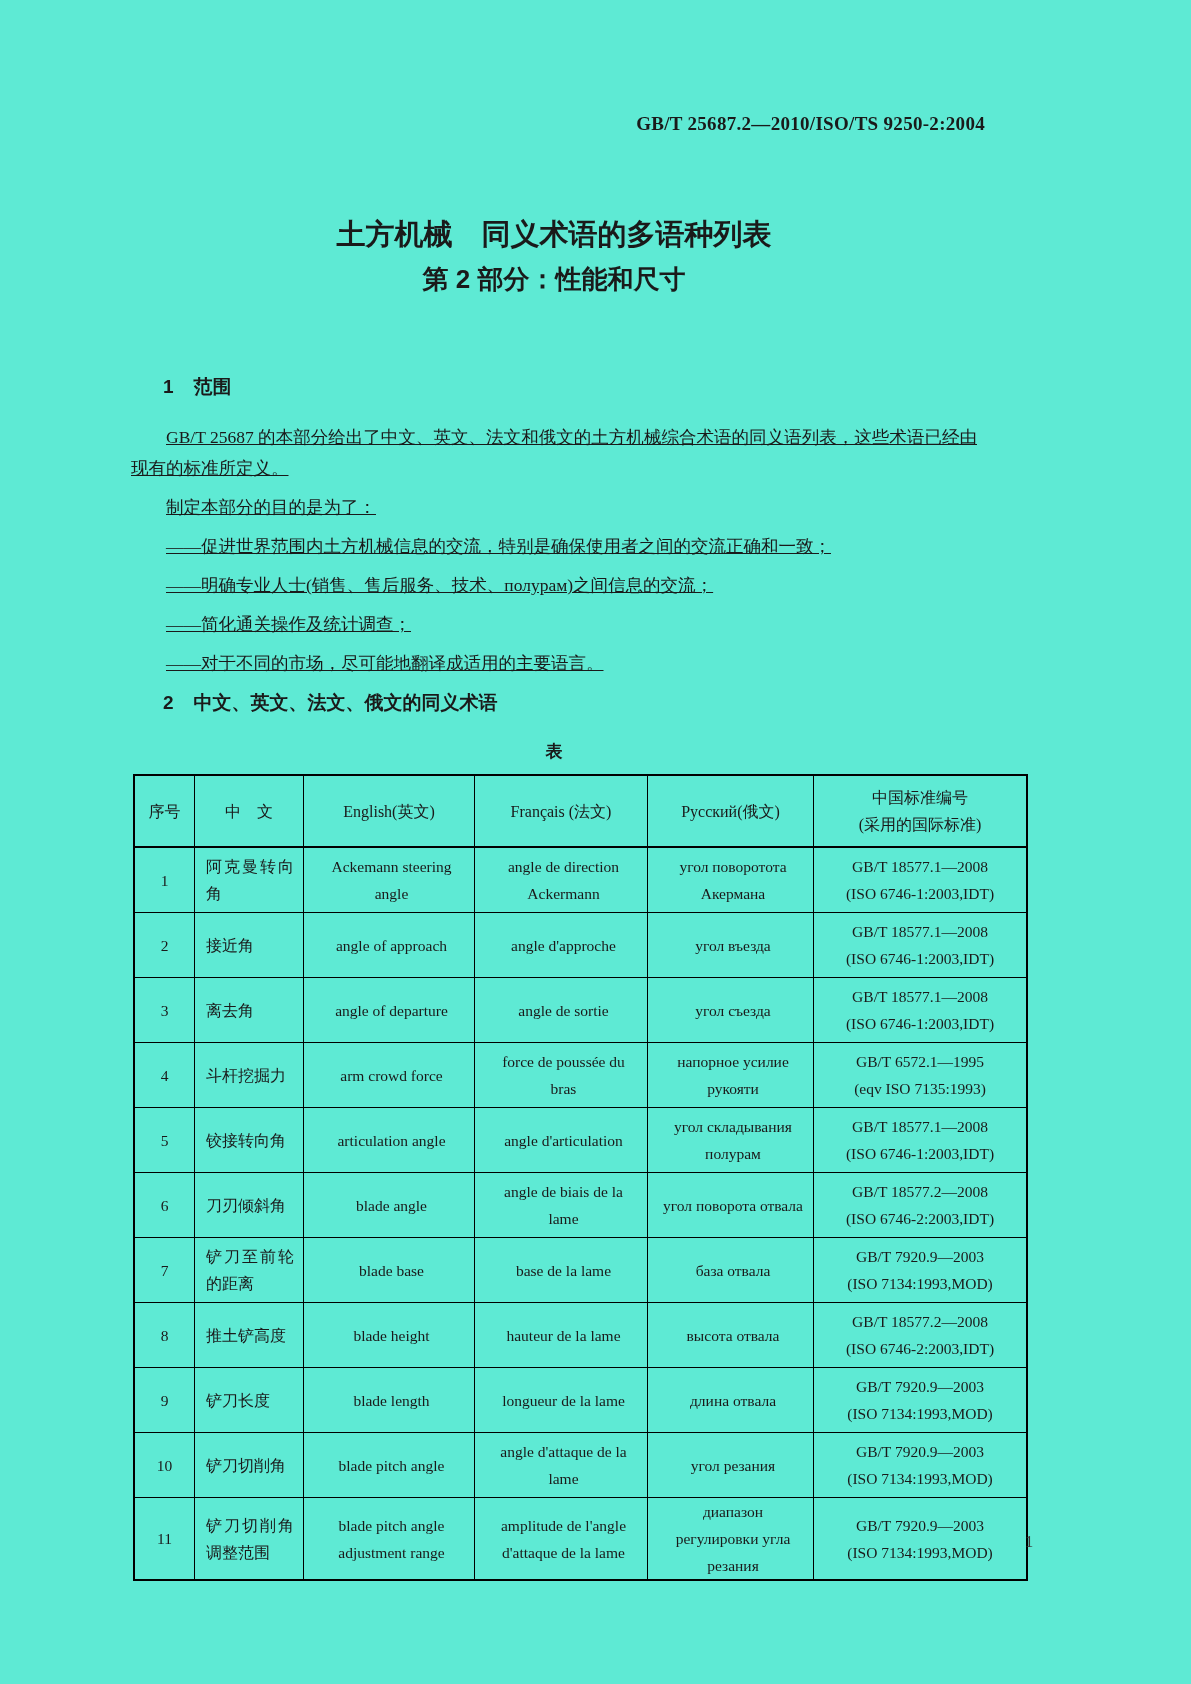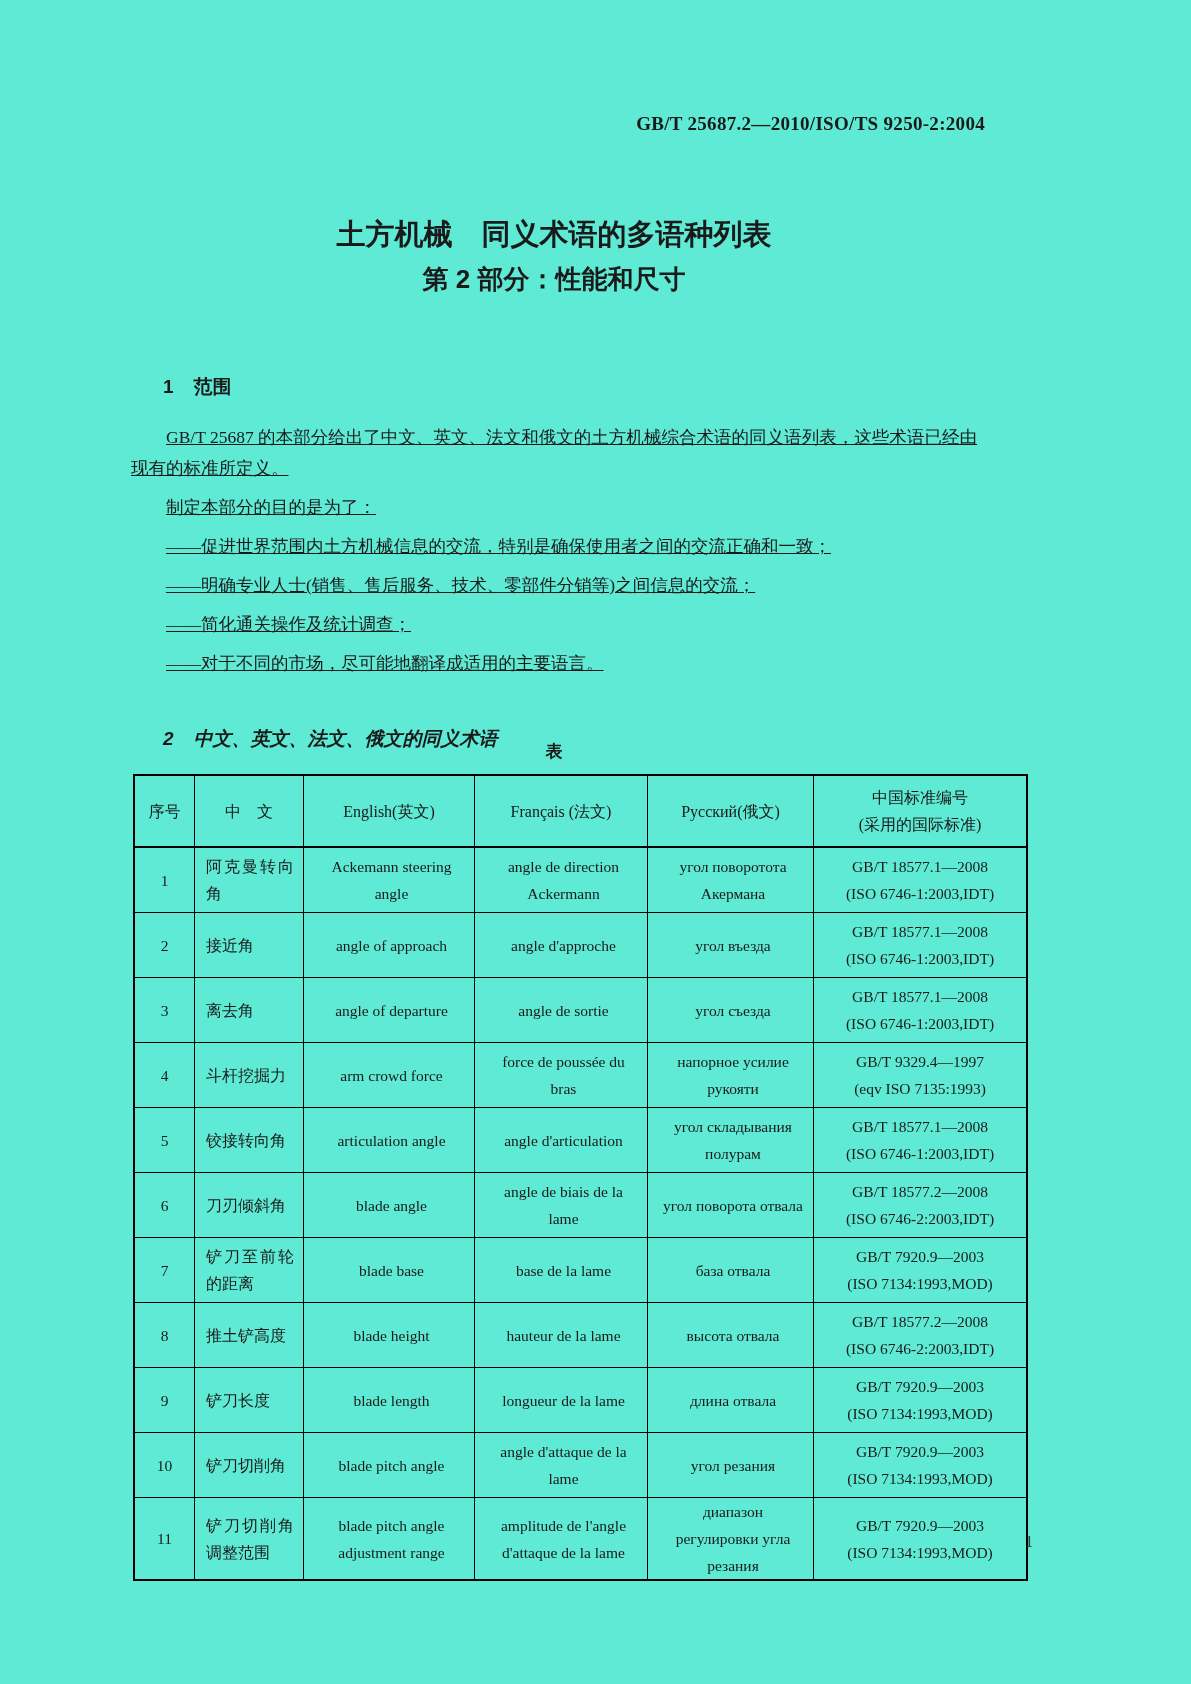--- a/index.html
+++ b/index.html
@@ -41,21 +41,21 @@
   .sec-heading {
     position: absolute;
     left: 123px;
     font-family: "Liberation Sans", "DejaVu Sans", sans-serif;
     font-weight: bold;
     font-size: 19px;
     white-space: nowrap;
     margin-left: 40px;
   }
   .sec1 { top: 374px; }
-  .sec2 { top: 726px; font-style: italic; }
+  .sec2 { top: 690px; }
   .sec-num { display: inline-block; margin-right: 20px; }
 
   .body-text {
     position: absolute;
     top: 414px;
     left: 123px;
     width: 862px;
     font-size: 17.5px;
     line-height: 31px;
     text-align: justify;
@@ -135,21 +135,21 @@
   </div>
 
   <div class="sec-heading sec1">
     <span class="sec-num">1</span><span>范围</span>
   </div>
 
   <div class="body-text">
     <p>GB/T 25687 的本部分给出了中文、英文、法文和俄文的土方机械综合术语的同义语列表，这些术语已经由现有的标准所定义。</p>
     <p>制定本部分的目的是为了：</p>
     <p>——促进世界范围内土方机械信息的交流，特别是确保使用者之间的交流正确和一致；</p>
-    <p>——明确专业人士(销售、售后服务、技术、零部件分销等)之间信息的交流；</p>
+    <p>——明确专业人士(销售、售后服务、技术、полурам)之间信息的交流；</p>
     <p>——简化通关操作及统计调查；</p>
     <p>——对于不同的市场，尽可能地翻译成适用的主要语言。</p>
   </div>
 
   <div class="sec-heading sec2">
     <span class="sec-num">2</span><span>中文、英文、法文、俄文的同义术语</span>
   </div>
 
   <div class="table-caption">表</div>
 
@@ -201,21 +201,21 @@
             <div>(ISO 6746-1:2003,IDT)</div>
           </td>
         </tr>
         <tr>
           <td class="col-num">4</td>
           <td class="col-zh">斗杆挖掘力</td>
           <td class="col-en">arm crowd force</td>
           <td class="col-fr">force de poussée du bras</td>
           <td class="col-ru">напорное усилие рукояти</td>
           <td class="col-std">
-            <div>GB/T 9329.4—1997</div>
+            <div>GB/T 6572.1—1995</div>
             <div>(eqv ISO 7135:1993)</div>
           </td>
         </tr>
         <tr>
           <td class="col-num">5</td>
           <td class="col-zh">铰接转向角</td>
           <td class="col-en">articulation angle</td>
           <td class="col-fr">angle d'articulation</td>
           <td class="col-ru">угол складывания полурам</td>
           <td class="col-std">

